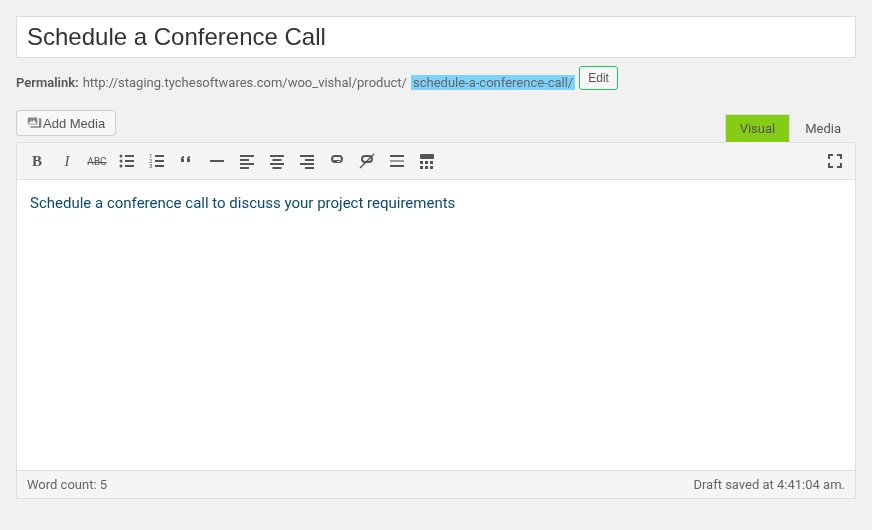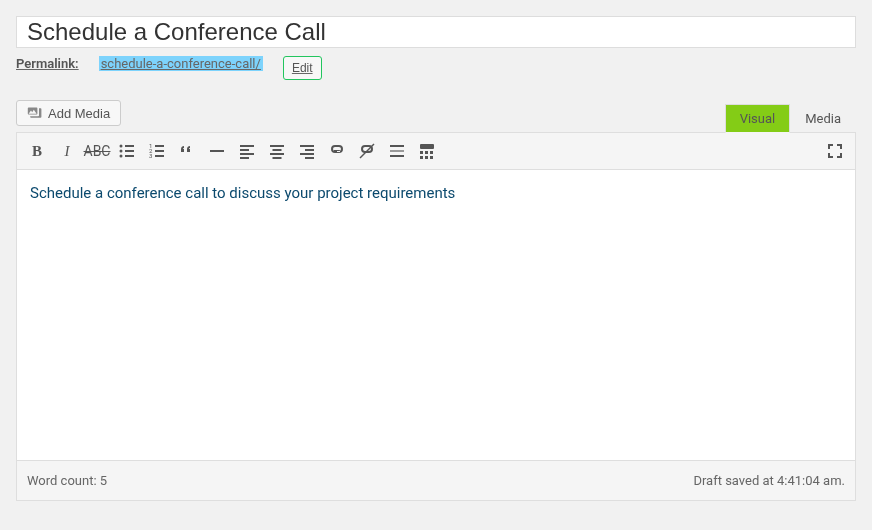--- a/index.html
+++ b/index.html
@@ -11,32 +11,31 @@
       color: #444;
     }
     .title-input {
       width: 100%;
       padding: 4px 10px;
       font-size: 24px;
       border: 1px solid #ddd;
       background: #fff;
       color: #333;
       margin-bottom: 8px;
-      height: 32px;
+      height: 42px;
       line-height: 1;
     }
     .permalink-row {
       display: flex;
-      align-items: flex-start;
-      gap: 20px;
+      align-items: flex-end;
+      gap: 4px;
       margin-bottom: 20px;
       flex-wrap: wrap;
       color: #666;
       font-size: 13px;
-      text-decoration: underline;
     }
     .permalink-label { font-weight: 600; color: #555; }
     .permalink-slug {
       background: #7dd3fc;
       padding: 0 2px;
     }
     .btn-small {
       background: #f7f7f7;
       border: 1px solid #22c55e;
       color: #555;
@@ -55,21 +54,20 @@
     .btn-media {
       background: #f7f7f7;
       border: 1px solid #ccc;
       color: #555;
       padding: 4px 10px;
       font-size: 13px;
       border-radius: 3px;
       cursor: pointer;
       display: inline-flex;
       align-items: center;
-      gap: 5px;
       margin-bottom: 6px;
     }
     .btn-media svg { width: 16px; height: 16px; fill: #888; }
     .editor-tabs {
       display: flex;
     }
     .editor-tab {
       padding: 6px 14px;
       border: 1px solid #ddd;
       border-bottom: none;
@@ -106,51 +104,52 @@
       display: flex;
       align-items: center;
       justify-content: center;
       color: #555;
       cursor: pointer;
       border-radius: 2px;
     }
     .tb-btn svg { width: 20px; height: 20px; fill: #555; }
     .tb-btn .b { font-weight: 900; font-size: 15px; font-family: Georgia, serif; }
     .tb-btn .i { font-style: italic; font-family: Georgia, serif; font-size: 15px; }
-    .tb-btn .abc { font-size: 14px; text-decoration: line-through; text-align: right; }
+    .tb-btn .abc { font-size: 10px; text-decoration: line-through; text-align: right; }
     .toolbar-spacer { flex: 1; }
     .editor-content {
       padding: 12px 13px;
       min-height: 290px;
       font-size: 15px;
       color: #0c4a6e;
       line-height: 1.5;
     }
     .status-bar {
       background: #f5f5f5;
       border-top: 1px solid #dedede;
       display: flex;
       justify-content: space-between;
-      padding: 12px 10px;
+      padding: 6px 10px;
       color: #666;
       font-size: 13px;
     }
     .hr-icon {
       width: 14px; height: 2px; background: #555; display:block;
     }
   </style>
 </head>
 <body>
 
 
 
 <input type="text" class="title-input" value="Schedule a Conference Call" style="">
 
 <div class="permalink-row">
   <span class="permalink-label">Permalink:</span>
+  <span>http://staging.tychesoftwares.com/woo_vishal/product/</span>
     <span class="permalink-slug">schedule-a-conference-call/</span>
   <button class="btn-small">Edit</button>
 </div>
 
 <div class="editor-header-row">
   <button class="btn-media">
     <svg viewBox="0 0 20 20">
         <path d="M13 11V4c0-.55-.45-1-1-1H2c-.55 0-1 .45-1 1v7c0 .55.45 1 1 1h10c.55 0 1-.45 1-1zM5 7l1.5 2 2-3L12 11H2l3-4zm10-4v10c0 .55-.45 1-1 1H4v1c0 .55.45 1 1 1h12c.55 0 1-.45 1-1V5c0-.55-.45-1-1-1h-2z"></path>
       </svg>
     <span>Add Media</span>

